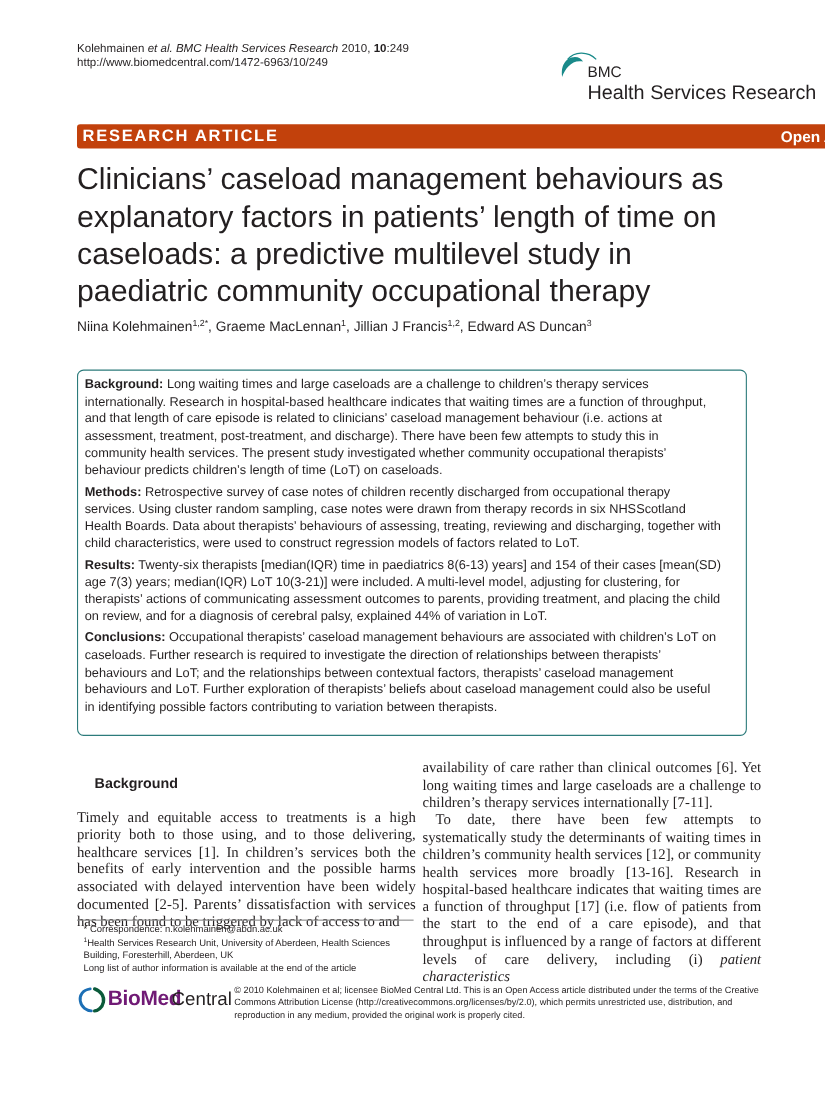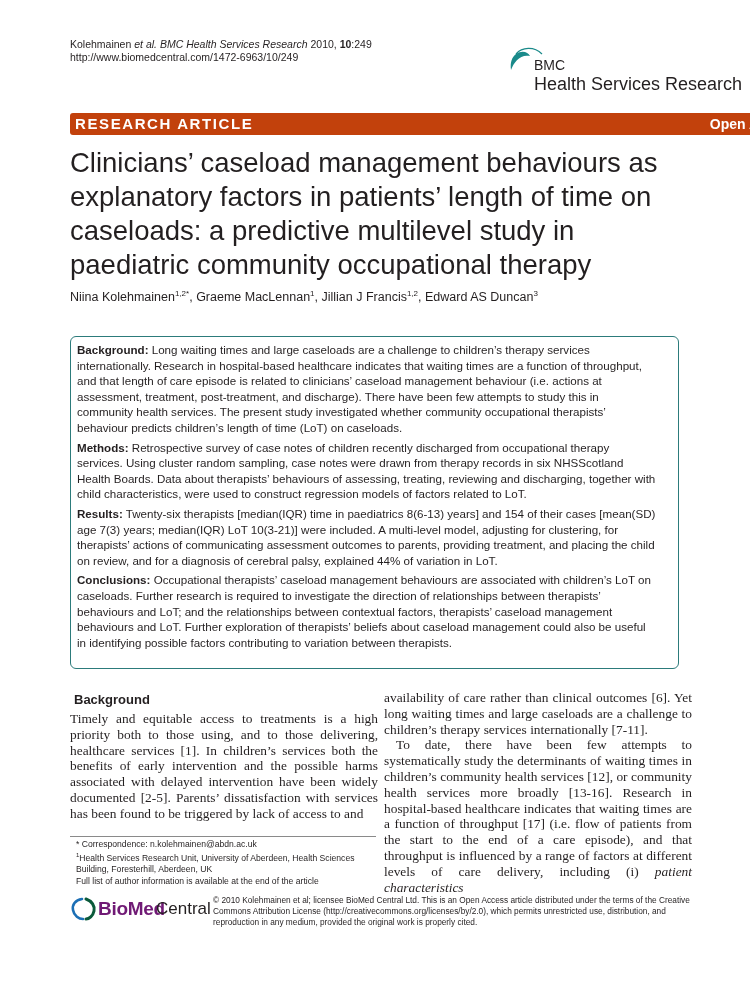--- a/index.html
+++ b/index.html
@@ -24,21 +24,21 @@
   #authors sup { font-size: 8px; text-align: center; }
 
   #abstract { position: absolute; left: 70px; top: 336px; width: 596px; height: 326px; border: 1.5px solid #2c7b7b; border-radius: 6px; padding: 5px 5px 0 6px; font-family: "Liberation Sans", sans-serif; font-size: 11.6px; line-height: 15.6px; color: #231f20; }
   #abstract h2 { margin: 0 0 3px 0; font-size: 12.5px; font-weight: bold; }
   #abstract p { margin: 0 16px 4px 0; }
   #abstract .lbl { font-weight: bold; }
 
   .col { position: absolute; top: 688px; width: 308px; font-family: "Liberation Serif", serif; font-size: 13.4px; line-height: 15.8px; text-align: justify; color: #231f20; }
   #col-left { left: 70px; }
   #col-right { left: 384px; top: 690px; }
-  .col h3 { margin: 4px; font-family: "Liberation Sans", sans-serif; font-size: 13px; font-weight: bold; line-height: 15px; }
+  .col h3 { margin: 16px; font-family: "Liberation Sans", sans-serif; font-size: 13px; font-weight: bold; line-height: 15px; }
   .col p { margin: 0; }
   .col p.indent { text-indent: 12px; }
   .col .it { font-style: italic; }
 
   #footnote-rule { position: absolute; left: 70px; top: 836px; width: 306px; height: 1px; background: #8a8a8a; }
   #footnotes { position: absolute; left: 76px; top: 839px; width: 320px; font-family: Liberation Sans, sans-serif; font-size: 8.6px; line-height: 11.3px; color: #231f20; }
   #footnotes div { white-space: nowrap; }
   #footnotes sup { font-size: 6px; }
 
   #bmc-logo { position: absolute; left: 70px; top: 895px; width: 140px; height: 28px; }
@@ -92,21 +92,21 @@
 <div id="col-right" class="col">
   <p>availability of care rather than clinical outcomes [6]. Yet long waiting times and large caseloads are a challenge to children’s therapy services internationally [7-11].</p>
   <p class="indent"><span>To date, there have been few attempts to systematically study the determinants of waiting times in children’s community health services [12], or community health services more broadly [13-16]. Research in hospital-based healthcare indicates that waiting times are a function of throughput [17] (i.e. flow of patients from the start to the end of a care episode), and that throughput is influenced by a range of factors at different levels of care delivery, including (i) </span><span class="it">patient characteristics</span></p>
 </div>
 
 <div id="footnote-rule"></div>
 <div id="footnotes">
   <div>* Correspondence: n.kolehmainen@abdn.ac.uk</div>
   <div><sup>1</sup><span>Health Services Research Unit, University of Aberdeen, Health Sciences</span></div>
   <div>Building, Foresterhill, Aberdeen, UK</div>
-  <div>Full list of author information is available at the end of the article</div>
+  <div>Long list of author information is available at the end of the article</div>
 </div>
 
 <div id="bmc-logo">
   <svg width="28" height="28" viewBox="0 0 28 28" style="position:absolute;left:0;top:0">
     <path d="M12 4 C 5 5, 2 10, 3 15 C 4 21, 9 24, 13 24" fill="none" stroke="#1c6fb5" stroke-width="2.6" stroke-linecap="round"></path>
     <path d="M16 4 C 22 6, 25 11, 24 16 C 23 21, 19 24, 16 24" fill="none" stroke="#0b5a3a" stroke-width="3" stroke-linecap="round"></path>
   </svg>
   <span class="biomed">BioMed</span>
   <span class="central"> Central</span>
 </div>

